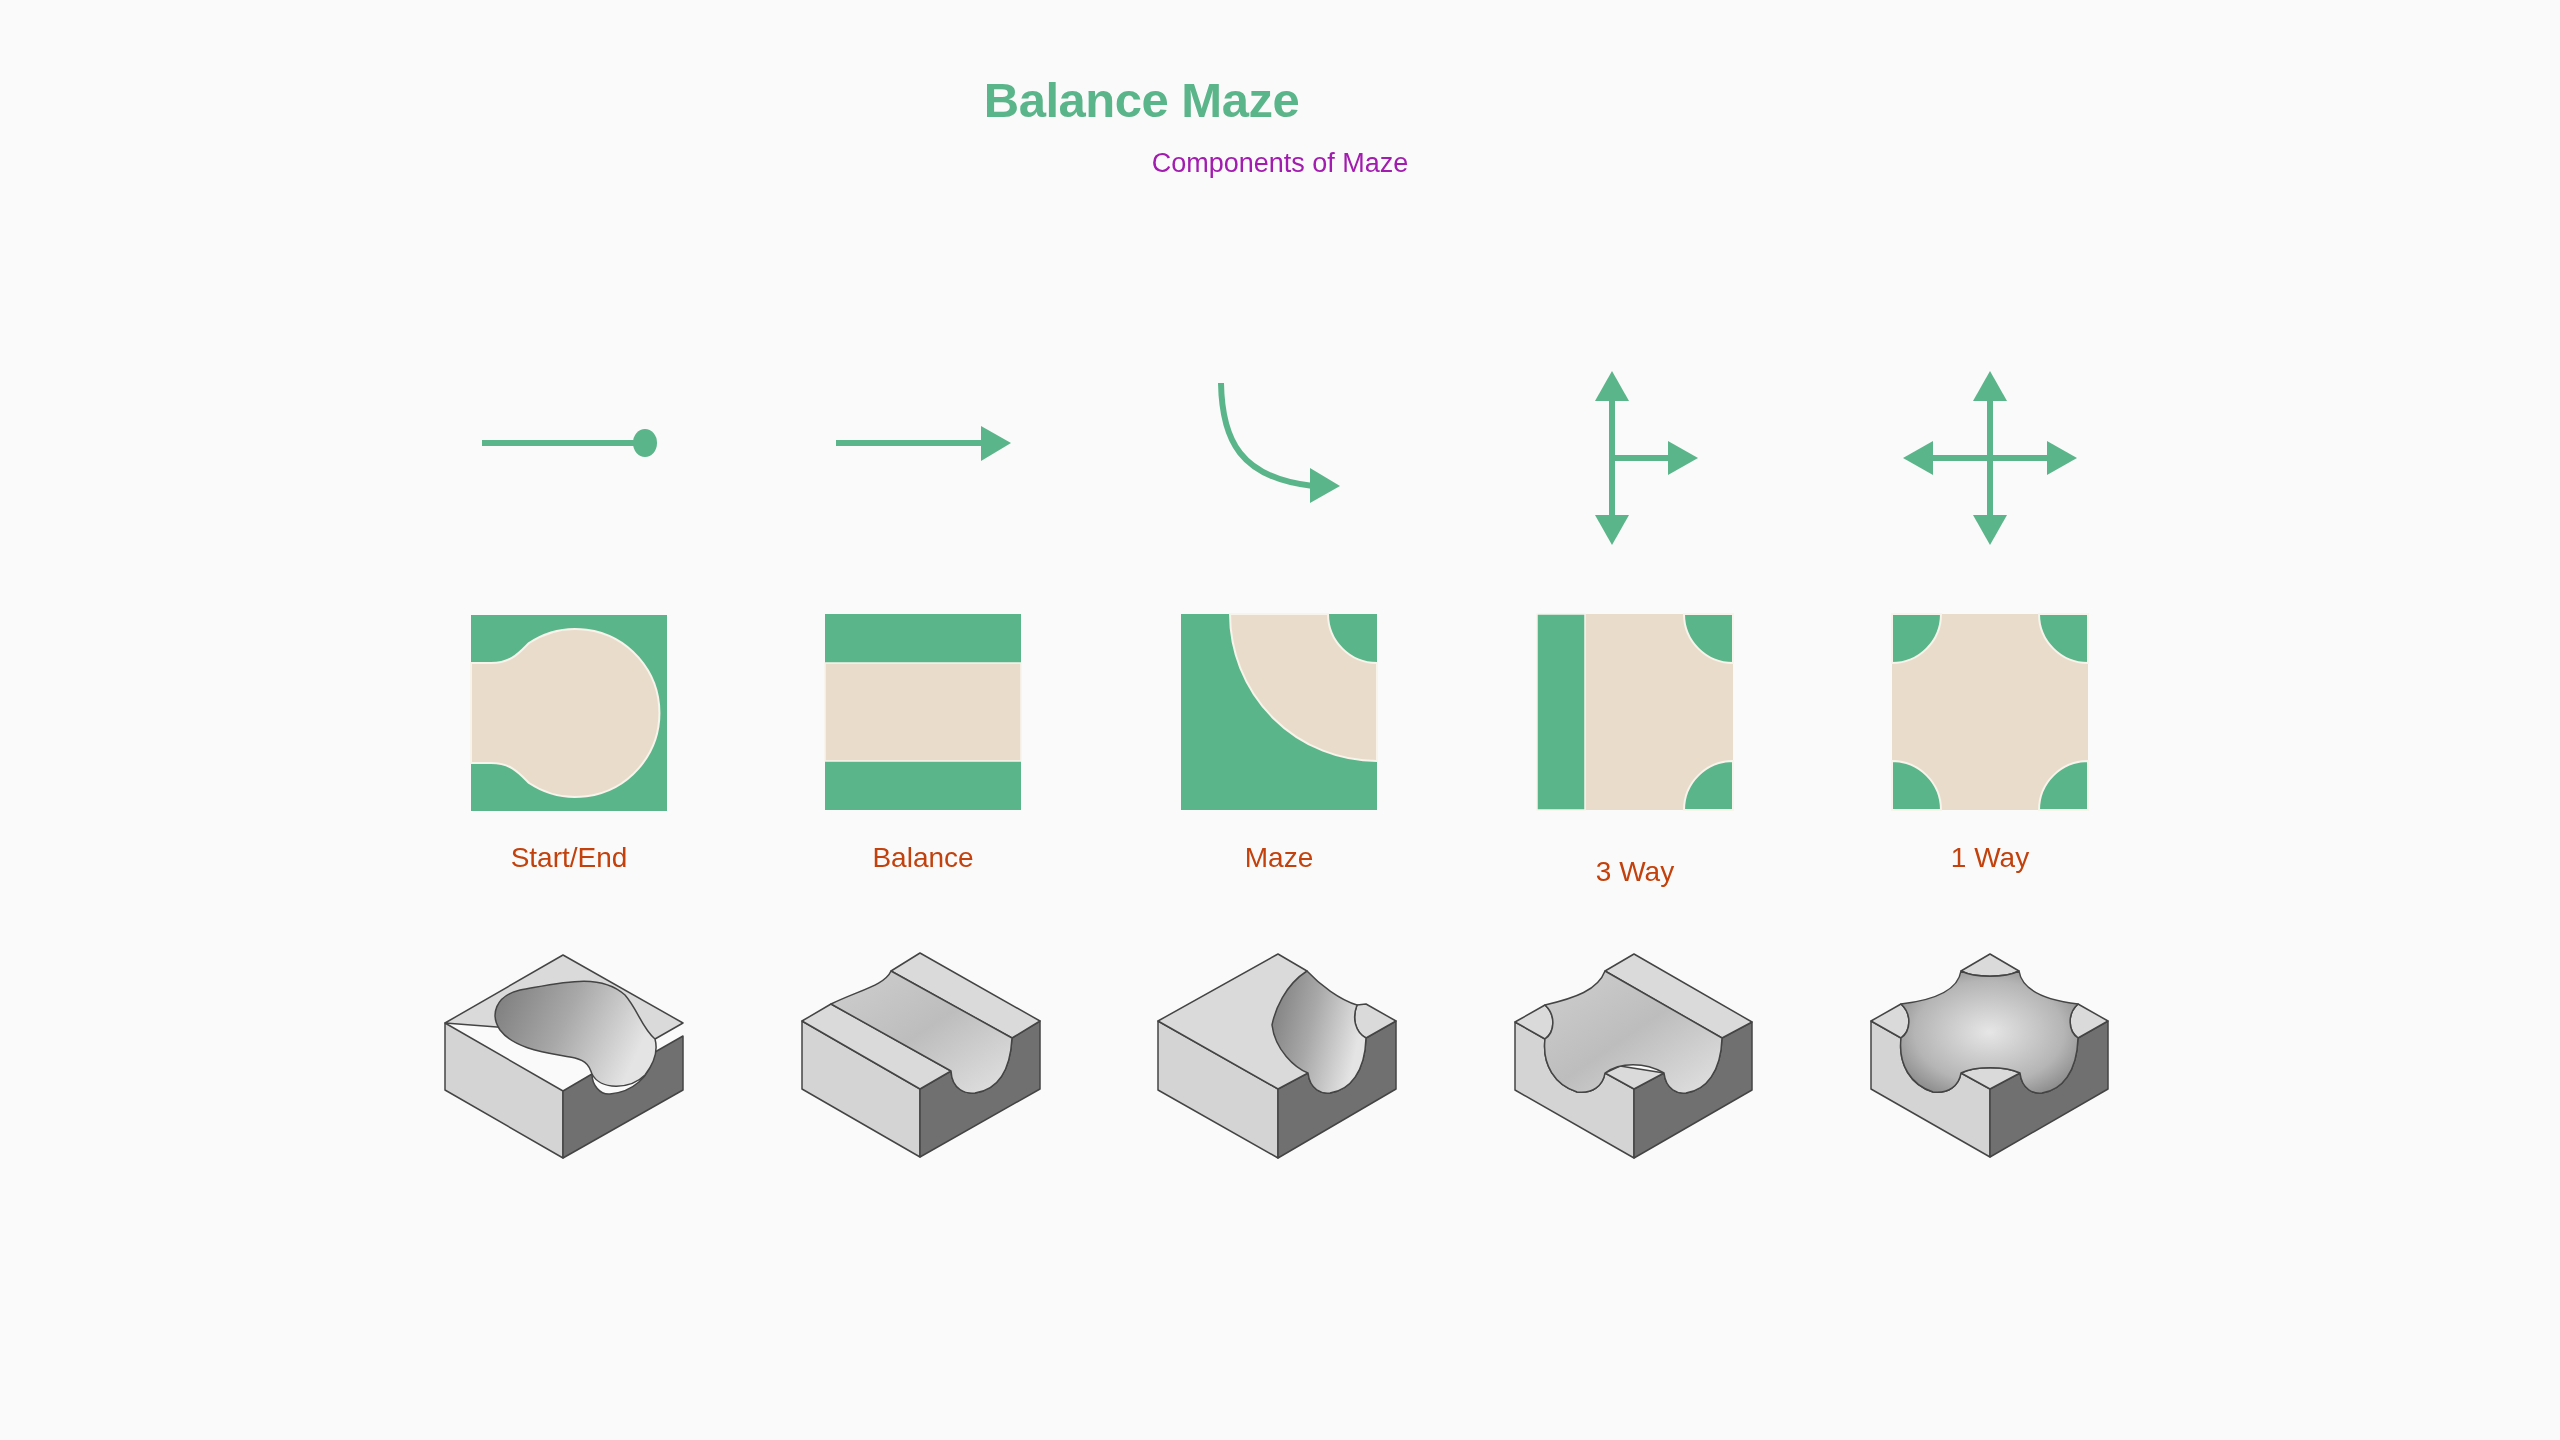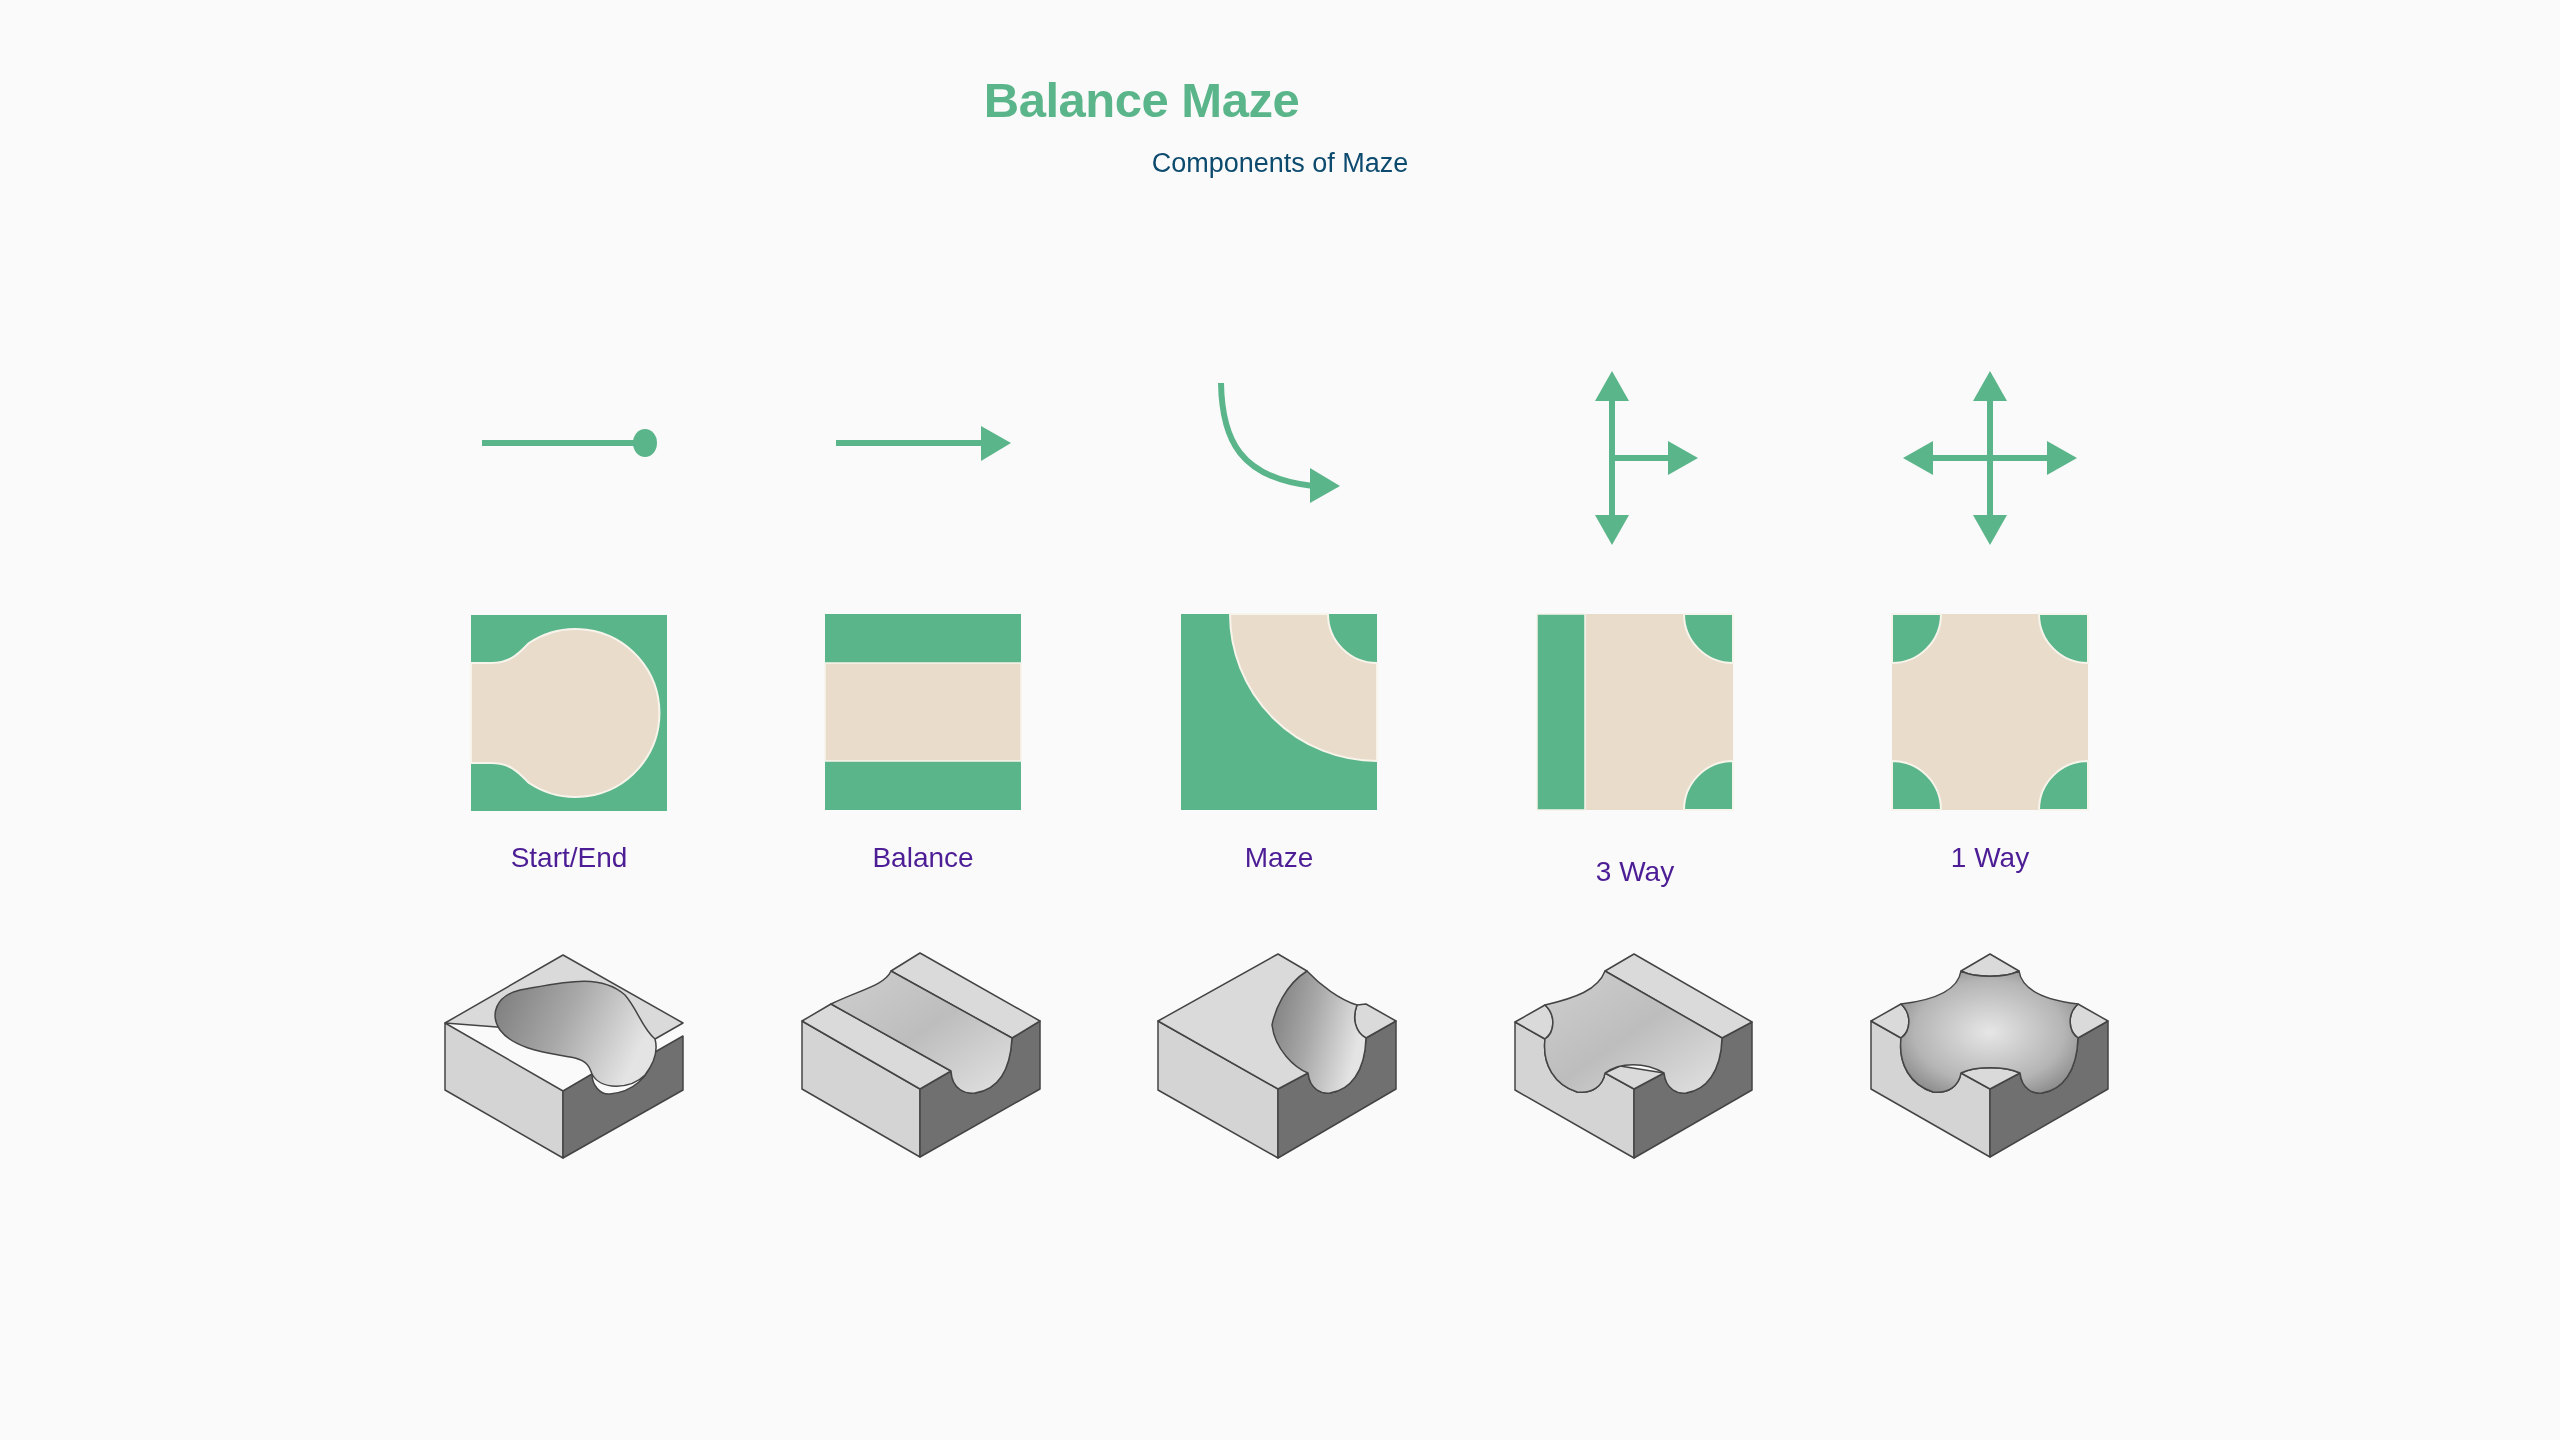--- a/index.html
+++ b/index.html
@@ -14,26 +14,26 @@
     position: absolute; left: 0; width: 2283px; top: 72px;
     text-align: center;
     font-size: 49px; font-weight: bold;
     color: #5bb58a;
     letter-spacing: -0.5px;
   }
   .subtitle {
     position: absolute; left: 0; width: 2560px; top: 148px;
     text-align: center;
     font-size: 27px;
-    color: #0c4a6e;
+    color: #a21caf;
   }
   .stage { position: absolute; left: 0; top: 0; width: 2560px; height: 1440px; }
   .label {
     position: absolute; top: 842px; width: 300px;
-    text-align: center; font-size: 28px; color: #4c1d95;
+    text-align: center; font-size: 28px; color: #c2410c;
   }
   svg { position: absolute; left: 0; top: 0; }
 </style>
 </head>
 <body>
 
 <div class="title">Balance Maze</div>
 <div class="subtitle">Components of Maze</div>
 
 <div class="stage">

